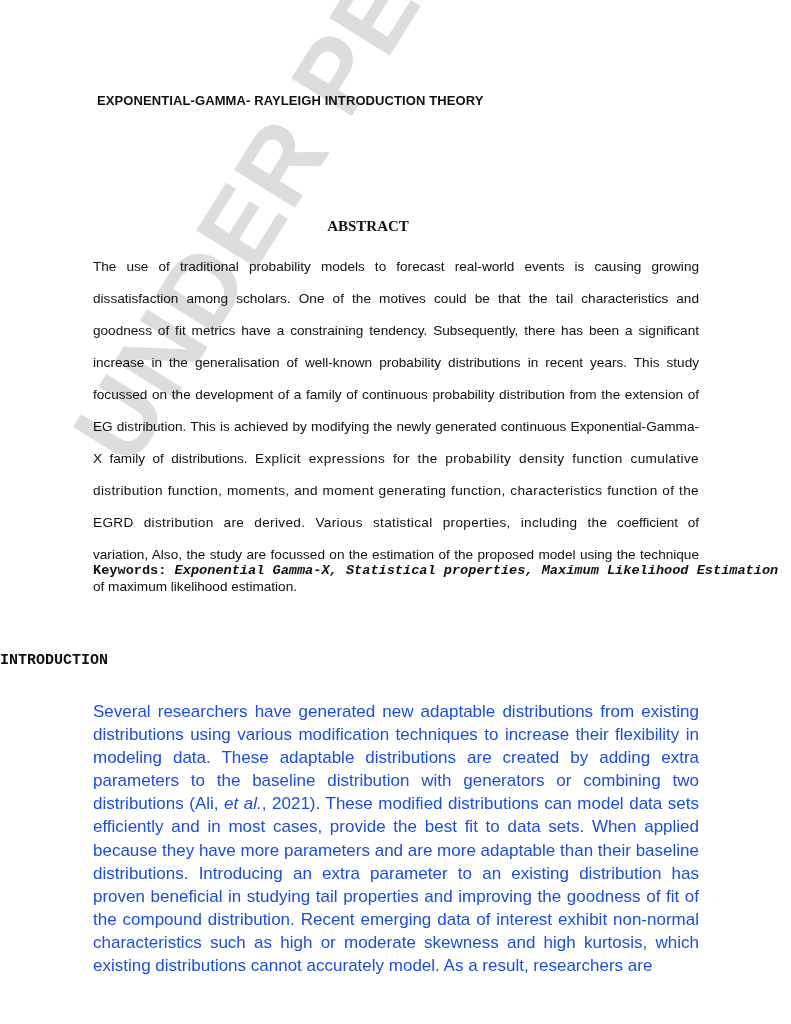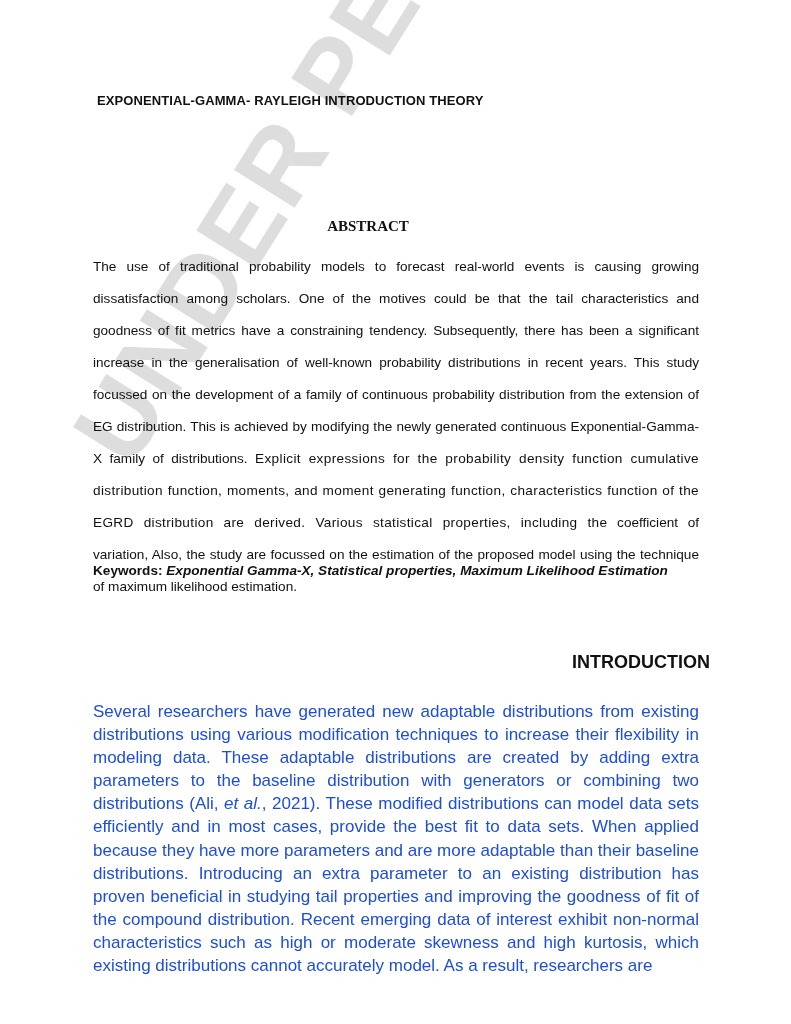--- a/index.html
+++ b/index.html
@@ -79,41 +79,42 @@
     }
     .keywords {
       position: absolute;
       left: 93px;
       top: 563px;
       width: 620px;
       font-size: 13.6px;
       font-weight: bold;
       z-index: 2;
       white-space: nowrap;
+      font-family: Liberation Mono, monospace;
     }
     .keywords i { font-style: italic; }
     .comment {
       position: absolute;
       left: 93px;
       top: 602px;
       width: 606px;
       font-size: 13.6px;
       line-height: 18px;
       color: #e8141e;
       z-index: 2;
     }
     .comment b { font-weight: bold; }
     .intro-heading {
       position: absolute;
       left: 0;
       width: 710px;
       top: 652px;
-      text-align: right;
-      font-family: Liberation Sans, sans-serif;
-      font-size: 18px;
+      text-align: left;
+      font-family: Liberation Mono, monospace;
+      font-size: 15px;
       font-weight: bold;
       z-index: 2;
     }
     .intro-body {
       position: absolute;
       left: 93px;
       top: 700px;
       width: 606px;
       font-size: 17px;
       line-height: 23.1px;

